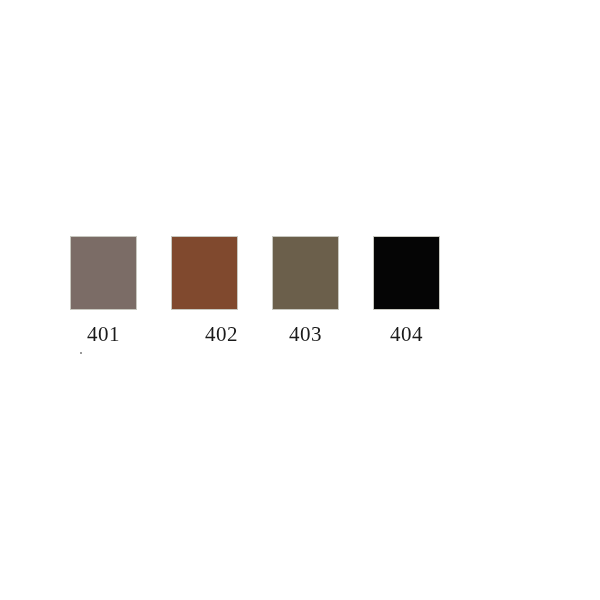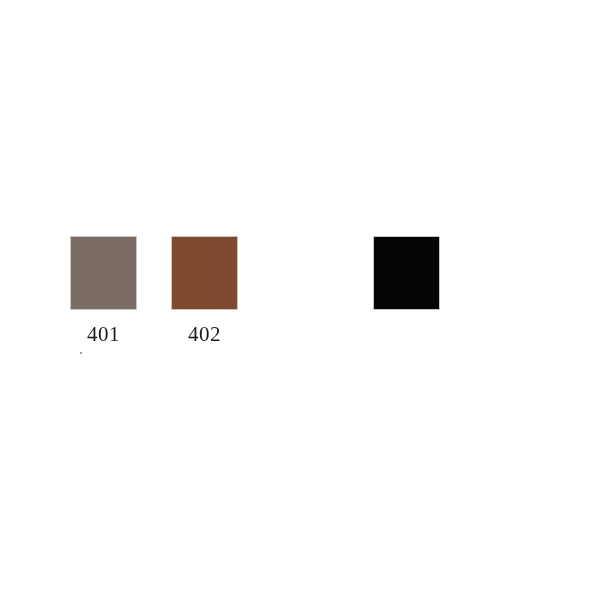--- a/index.html
+++ b/index.html
@@ -69,22 +69,27 @@
 </style>
 </head>
 <body>
 
 <div id="swatch-chart">
   <div class="swatch-row">
       <div class="swatch-cell" style="left: 0px;">
         <span class="swatch-chip" style="background-color: rgb(123, 108, 102);"></span>
         <span class="swatch-label">401</span>
       </div>
-      <div class="swatch-cell" style="left: 101px;">
+      <div class="swatch-cell" style="left: 101px; text-align: right;">
         <span class="swatch-chip" style="background-color: rgb(128, 73, 46);"></span>
         <span class="swatch-label">402</span>
       </div>
+      <div class="swatch-cell" style="left: 202px;">
+        <span class="swatch-chip" style="background-color: rgb(107, 95, 75);"></span>
+        <span class="swatch-label">403</span>
+      </div>
       <div class="swatch-cell" style="left: 303px;">
         <span class="swatch-chip" style="background-color: rgb(5, 5, 5);"></span>
+        <span class="swatch-label">404</span>
       </div>
     </div>
   <div class="speck"></div>
 </div>
 
 </body></html>

